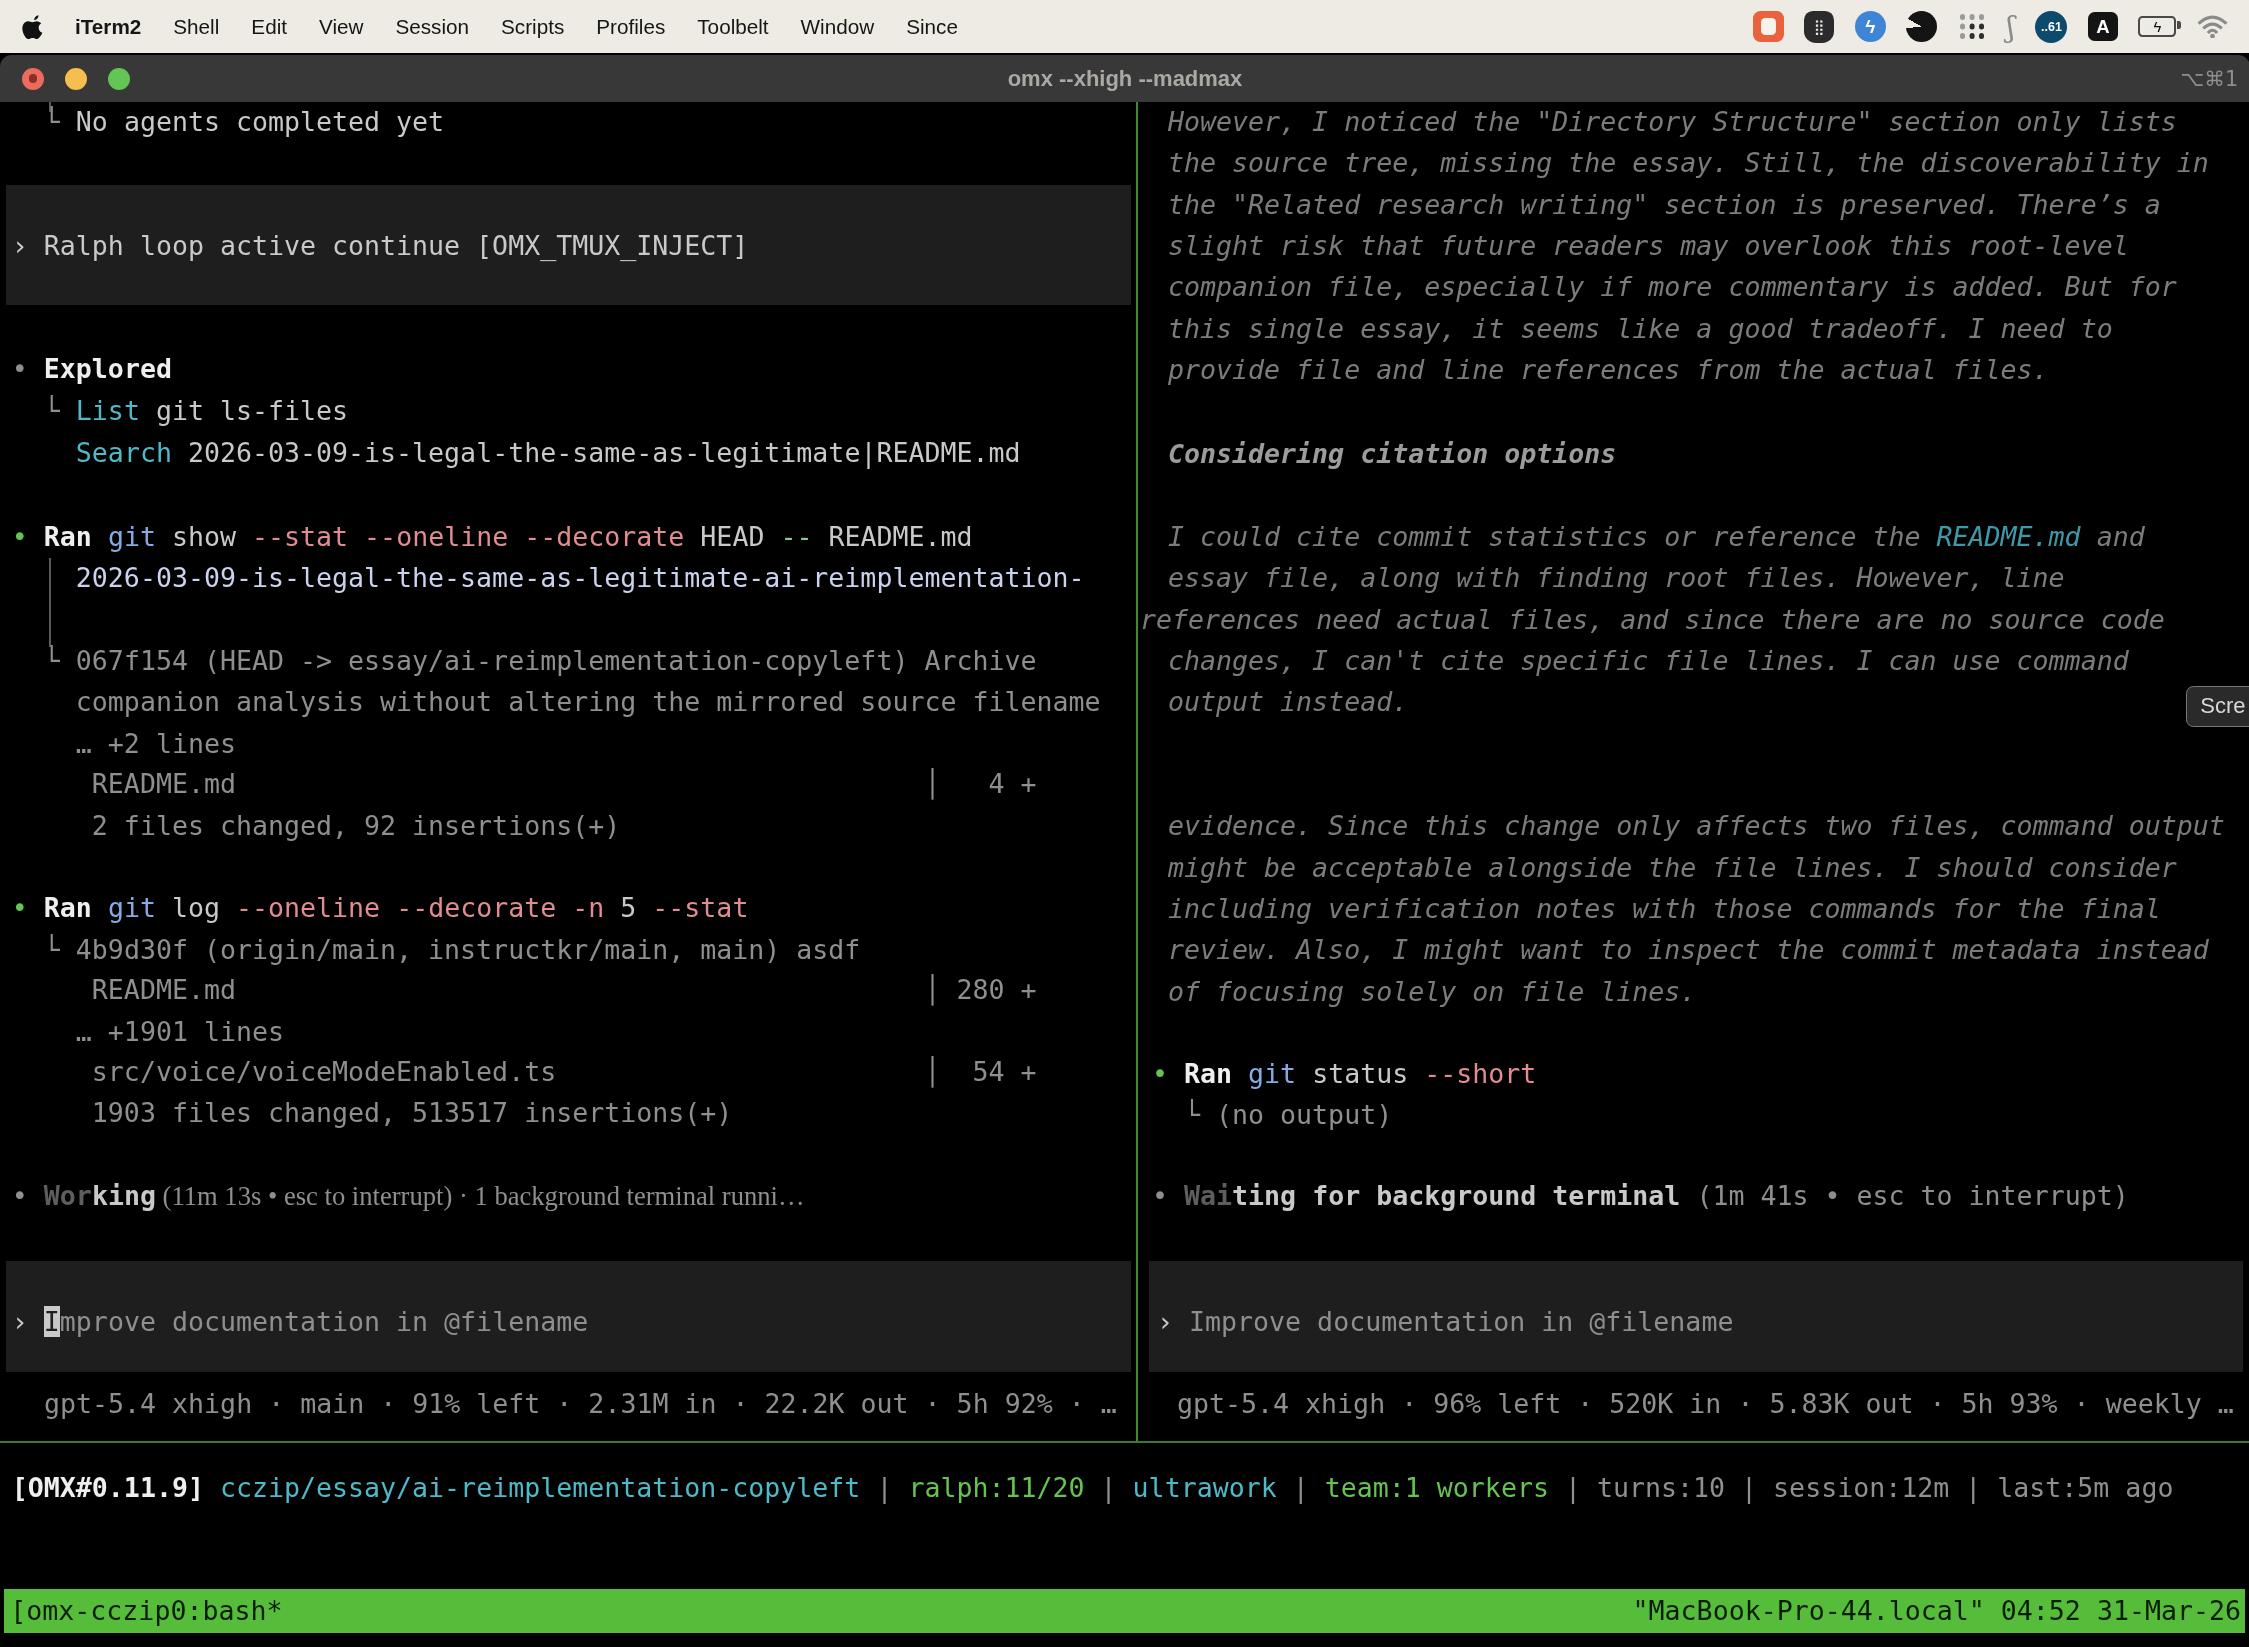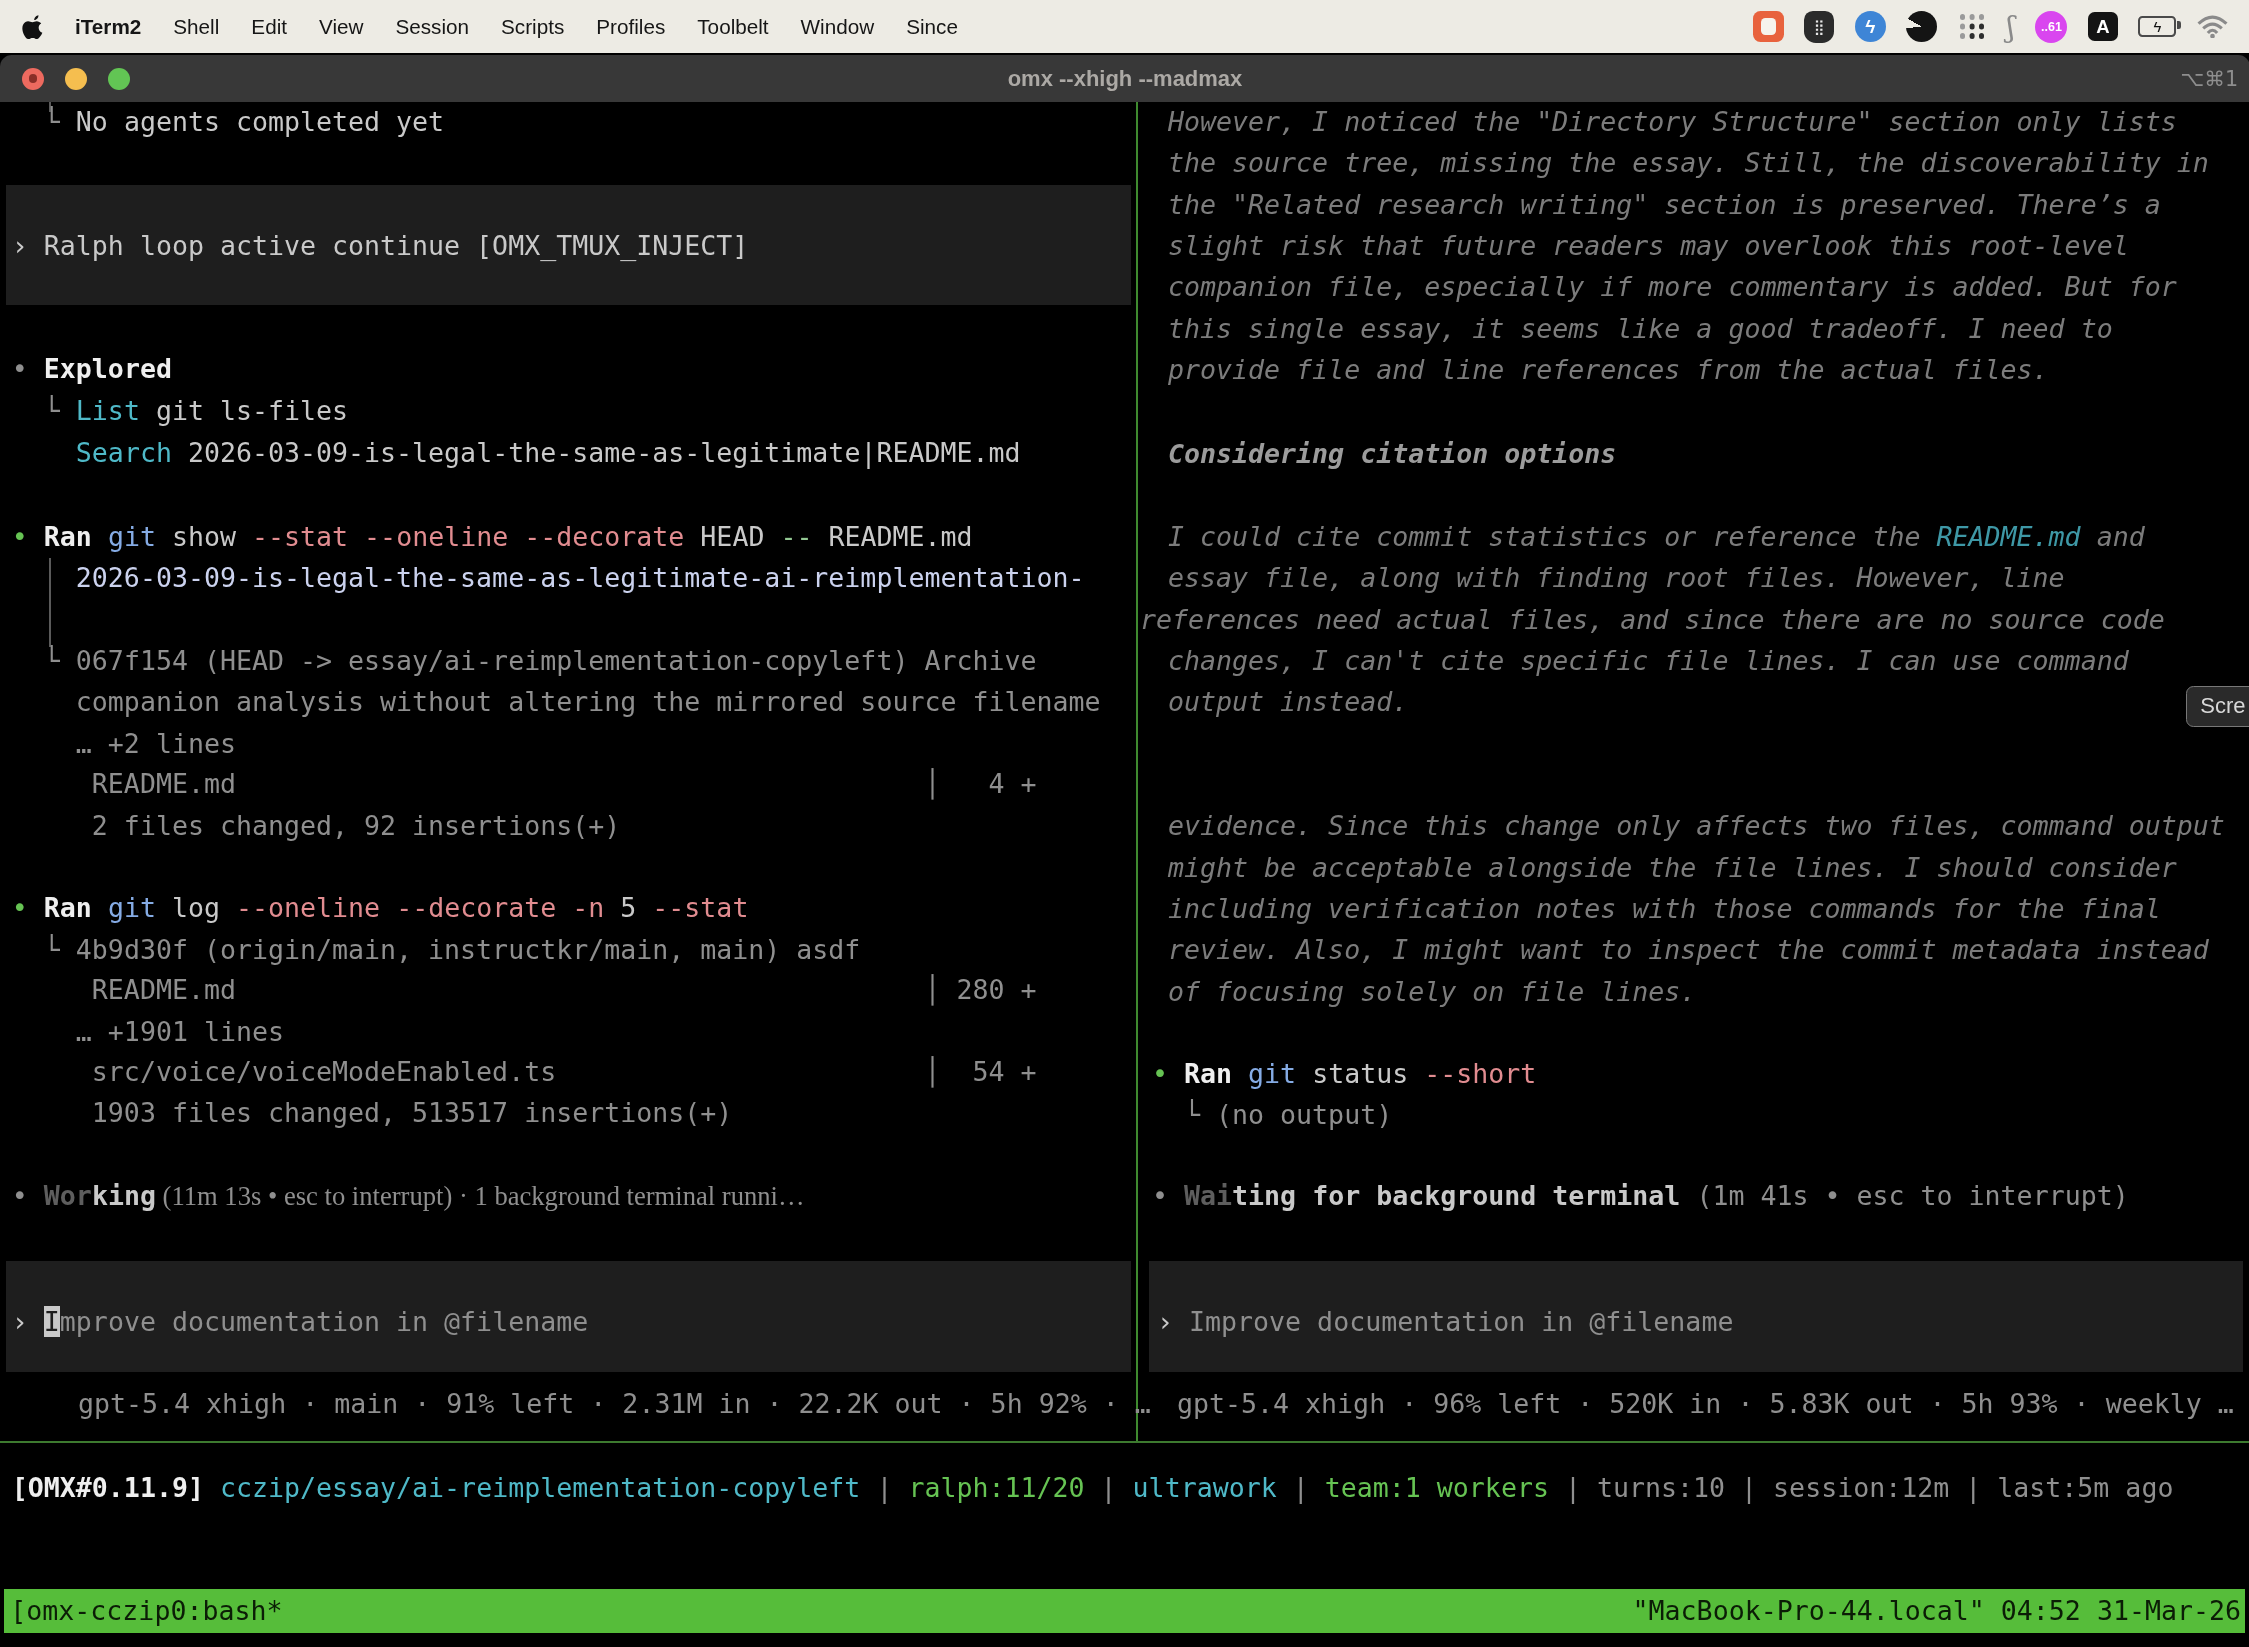--- a/index.html
+++ b/index.html
@@ -23,21 +23,21 @@
                color:#E8E8E8;font-size:14.8px;}
   #icon-sync{width:31px;height:31px;background:#3E85D6;border-radius:50%;color:#fff;
              font-weight:700;font-size:19px;}
   #icon-pie{width:31px;height:31px;border-radius:50%;
             background:conic-gradient(from 40deg,#141414 0 62%,#EDEBE4 62% 72%,#141414 72% 100%);}
   .dots-grid{width:28px;height:28px;position:relative;}
   .dots-grid i{position:absolute;left:1.5px;top:1.5px;width:5.9px;height:5.9px;border-radius:50%;background:#9A9A9A;
      box-shadow:9.6px 0 0 #9A9A9A,19px 0 0 #9A9A9A,0 9.6px 0 #9A9A9A,9.6px 9.6px 0 #2E2E2E,
                 19px 9.6px 0 #2E2E2E,0 19px 0 #9A9A9A,9.6px 19px 0 #2E2E2E,19px 19px 0 #2E2E2E;}
   #icon-hook{color:#8A8A8A;font-size:29.5px;font-family:"DejaVu Serif",serif;}
-  #icon-61{width:32px;height:32px;background:#d946ef;border-radius:50%;color:#fff;
+  #icon-61{width:32px;height:32px;background:#0c4a6e;border-radius:50%;color:#fff;
            font-size:12.5px;font-weight:700;letter-spacing:0;}
   #icon-a{width:29.5px;height:29.5px;background:#141414;border-radius:6.6px;color:#fff;
           font-size:18.5px;font-weight:700;}
   .battery{width:34px;height:17.7px;border:2.2px solid #4A4A4A;border-radius:4.4px;position:relative;
            display:inline-flex;align-items:center;justify-content:center;color:#111;font-size:14.8px;}
   .battery::after{content:"";position:absolute;right:-6.6px;top:3.7px;width:3.7px;height:7.4px;
                   background:#4A4A4A;border-radius:0 2.2px 2.2px 0;}
 
   
   .window{position:absolute;left:0;top:55px;width:2250px;height:1593px;background:#000;
@@ -145,21 +145,21 @@
       <div class="tl" style="top: 763px; left: 11.8px;"><span style="color: rgb(143, 143, 143);">     README.md                                           │   4 +</span></div>
       <div class="tl" style="top: 805px; left: 11.8px;"><span style="color: rgb(143, 143, 143);">     2 files changed, 92 insertions(+)</span></div>
       <div class="tl" style="top: 887px; left: 11.8px;"><span style="color: rgb(102, 195, 83);">• </span><span style="color: rgb(239, 239, 239); font-weight: 700;">Ran</span><span style="color: rgb(201, 201, 201);"> </span><span style="color: rgb(133, 171, 228);">git</span><span style="color: rgb(201, 201, 201);"> log </span><span style="color: rgb(225, 140, 144);">--oneline</span><span style="color: rgb(201, 201, 201);"> </span><span style="color: rgb(225, 140, 144);">--decorate</span><span style="color: rgb(201, 201, 201);"> </span><span style="color: rgb(225, 140, 144);">-n</span><span style="color: rgb(201, 201, 201);"> 5 </span><span style="color: rgb(225, 140, 144);">--stat</span></div>
       <div class="tl" style="top: 929px; left: 11.8px;"><span style="color: rgb(143, 143, 143);">  └ </span><span style="color: rgb(143, 143, 143);">4b9d30f (origin/main, instructkr/main, main) asdf</span></div>
       <div class="tl" style="top: 969px; left: 11.8px;"><span style="color: rgb(143, 143, 143);">     README.md                                           │ 280 +</span></div>
       <div class="tl" style="top: 1011px; left: 11.8px;"><span style="color: rgb(143, 143, 143);">    … +1901 lines</span></div>
       <div class="tl" style="top: 1051px; left: 11.8px;"><span style="color: rgb(143, 143, 143);">     src/voice/voiceModeEnabled.ts                       │  54 +</span></div>
       <div class="tl" style="top: 1092px; left: 11.8px;"><span style="color: rgb(143, 143, 143);">     1903 files changed, 513517 insertions(+)</span></div>
       <div class="tl" style="top: 1175px; left: 11.8px;"><span style="color: rgb(143, 143, 143);">• </span><span style="color: rgb(94, 94, 94); font-weight: 700;">Wor</span><span style="color: rgb(201, 201, 201); font-weight: 700;">king</span><span style="color: rgb(143, 143, 143); font-family: Liberation Serif, serif;"> (11m 13s • esc to interrupt) · 1 background terminal runni…</span></div>
       <div class="tl" style="top: 1301px; left: 11.8px;"><span style="color: rgb(201, 201, 201);">› </span><span style="color: rgb(30, 30, 30); background: rgb(201, 201, 201);">I</span><span style="color: rgb(143, 143, 143);">mprove documentation in @filename</span></div>
-      <div class="tl" style="top: 1383px; left: 44px; margin-left: 34px;"><span style="color: rgb(143, 143, 143);">gpt-5.4 xhigh · main · 91% left · 2.31M in · 22.2K out · 5h 92% · …</span></div>
+      <div class="tl" style="top: 1383px; left: 44px;"><span style="color: rgb(143, 143, 143);">gpt-5.4 xhigh · main · 91% left · 2.31M in · 22.2K out · 5h 92% · …</span></div>
     </div>
   <div class="lines-layer">
       <div class="tl" style="top: 101px; left: 1152px;"><span style="color: rgb(124, 124, 124); font-style: italic;"> However, I noticed the "Directory Structure" section only lists</span></div>
       <div class="tl" style="top: 142px; left: 1152px;"><span style="color: rgb(124, 124, 124); font-style: italic;"> the source tree, missing the essay. Still, the discoverability in</span></div>
       <div class="tl" style="top: 184px; left: 1152px;"><span style="color: rgb(124, 124, 124); font-style: italic;"> the "Related research writing" section is preserved. There’s a</span></div>
       <div class="tl" style="top: 225px; left: 1152px;"><span style="color: rgb(124, 124, 124); font-style: italic;"> slight risk that future readers may overlook this root-level</span></div>
       <div class="tl" style="top: 266px; left: 1152px;"><span style="color: rgb(124, 124, 124); font-style: italic;"> companion file, especially if more commentary is added. But for</span></div>
       <div class="tl" style="top: 308px; left: 1152px;"><span style="color: rgb(124, 124, 124); font-style: italic;"> this single essay, it seems like a good tradeoff. I need to</span></div>
       <div class="tl" style="top: 349px; left: 1152px;"><span style="color: rgb(124, 124, 124); font-style: italic;"> provide file and line references from the actual files.</span></div>
       <div class="tl" style="top: 433px; left: 1152px;"><span style="color: rgb(156, 156, 156); font-weight: 700; font-style: italic;"> Considering citation options</span></div>

